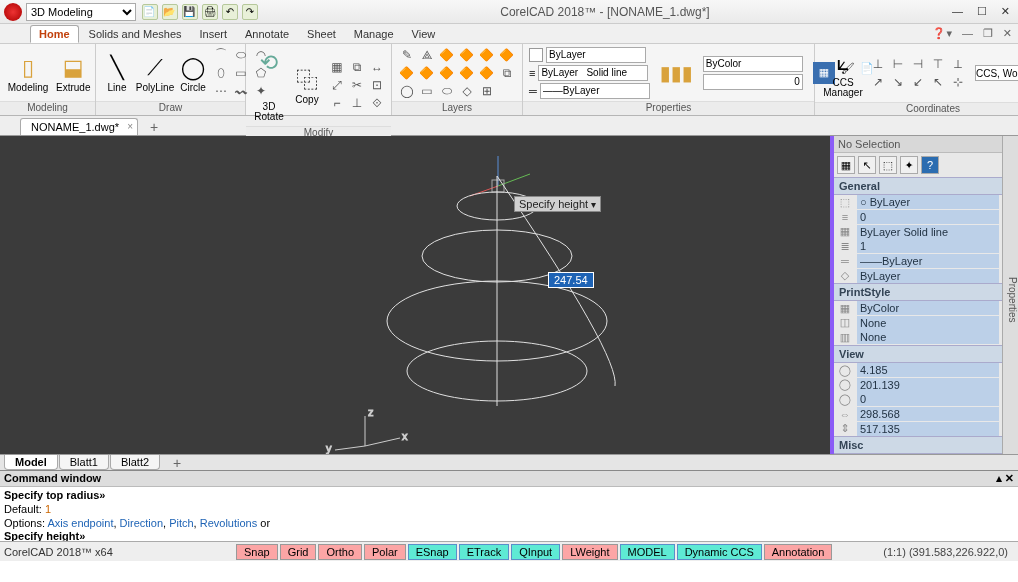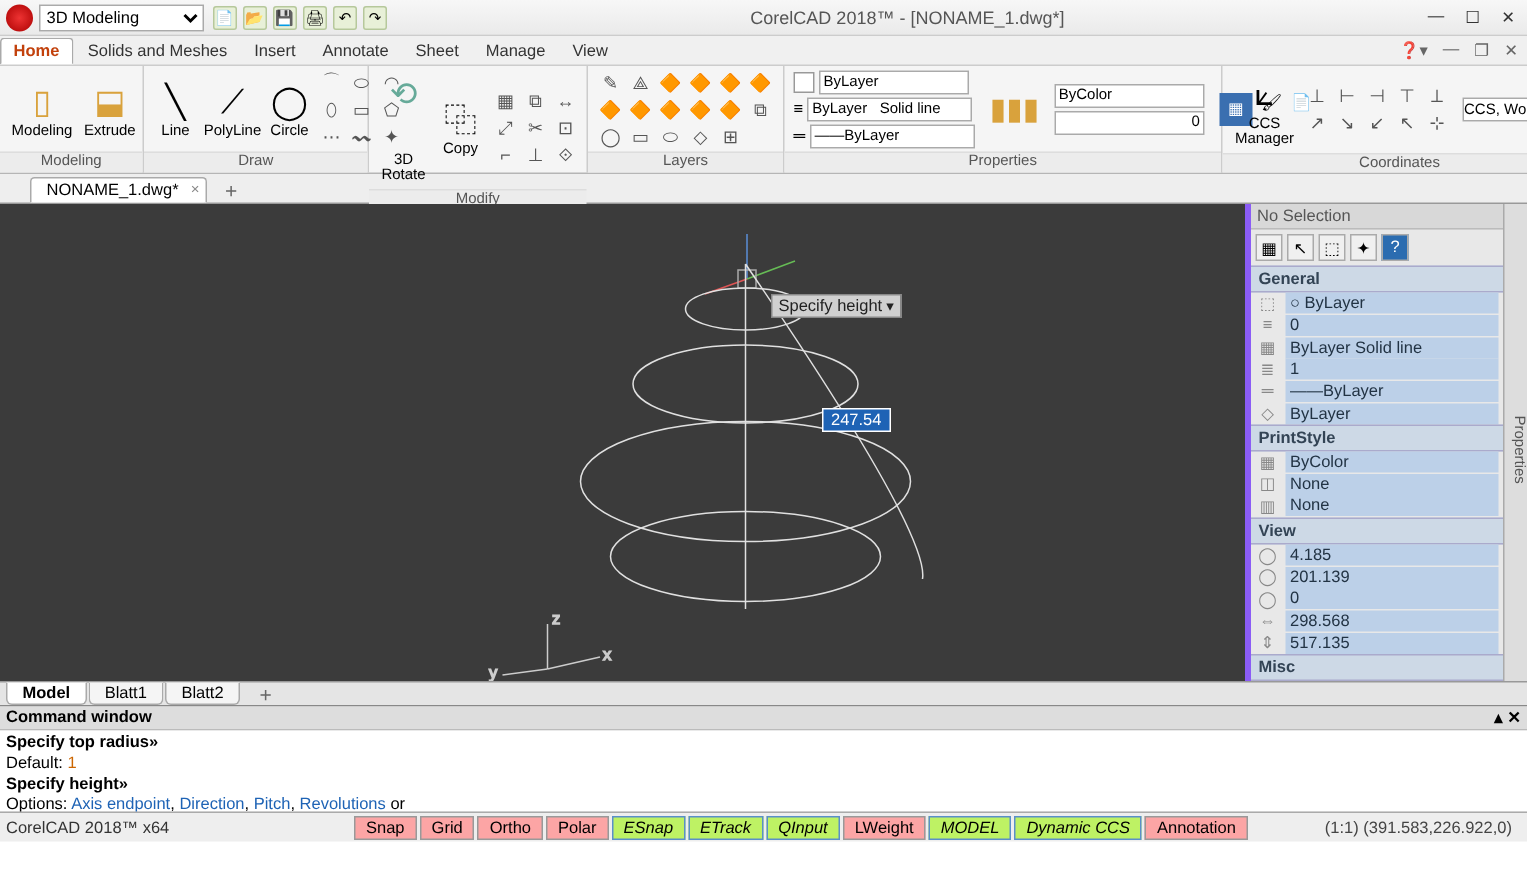--- a/index.html
+++ b/index.html
@@ -9,21 +9,21 @@
 .titlebar { height: 24px; background: linear-gradient(#f7f7f7, #eaeaea); display: flex; align-items: center; border-bottom: 1px solid #ccc; }
 .titlebar .logo { width: 18px; height: 18px; margin: 0 4px; border-radius: 50%; background: radial-gradient(circle, #e33, #a00); display:inline-block;}
 .titlebar select { font-size: 11px; height: 18px; width: 110px; border: 1px solid #aaa; background:#fff; }
 .titlebar .qat { display:flex; gap:4px; margin-left:6px; }
 .titlebar .qat span { width:16px; height:16px; display:inline-flex; align-items:center; justify-content:center; background:#e8f0d8; border:1px solid #b6c89b; border-radius:2px; font-size:10px;}
 .titlebar .ttl { flex:1; text-align:center; color:#555; font-size:12px; }
 .titlebar .wctrl { display:flex; gap:14px; margin-right:8px; font-family: Arial; font-size:14px; color:#333;}
 .titlebar .wctrl span { cursor:default; }
 
 
-.menubar { height: 20px; background: #f0f0f0; display:flex; align-items:center; gap: 2px; border-bottom:1px solid #ccc; position:relative;}
+.menubar { height: 20px; background: #f0f0f0; display:flex; align-items:center; padding-left: 30px; gap: 2px; border-bottom:1px solid #ccc; position:relative;}
 .menubar .mtab { padding: 2px 8px; color:#333; }
 .menubar .mtab.active { background:#fff; border:1px solid #aaa; border-bottom:1px solid #fff; border-radius:3px 3px 0 0; color:#c2410c; font-weight:600;}
 .menubar .docctrl { position:absolute; right:6px; display:flex; gap:10px; font-size:11px; color:#666;}
 
 
 .ribbon { height: 72px; background: #f5f5f5; border-bottom: 1px solid #b5b5b5; display:flex; }
 .rgroup { border-right: 1px solid #ccc; display:flex; flex-direction:column; }
 .rgroup .rbody { flex:1; display:flex; align-items:center; padding: 2px 6px; gap:4px;}
 .rgroup .rlabel { height:14px; text-align:center; font-size:10px; color:#555; background:#ececec; border-top:1px solid #ddd;}
 .bigbtn { display:flex; flex-direction:column; align-items:center; width:44px; padding:2px; }
@@ -69,21 +69,21 @@
 .cmdwin { border-top:1px solid #888; background:#f5f5f5; }
 .cmdwin .chdr { background:#ddd; padding:1px 4px; font-weight:600; font-size:10px; border-bottom:1px solid #bbb; display:flex; justify-content:space-between;}
 .cmdwin .cbody { padding:2px 4px; font-size:11px; line-height:1.25; height:54px; overflow:hidden; background:#fff;}
 .cmdwin .cbody .keyword { color:#1e63b5; }
 .cmdwin .cbody .def { color:#c60; }
 
 
 .statusbar { height:20px; background:#eee; border-top:1px solid #aaa; display:flex; align-items:center; font-size:10px; padding:0 4px; gap:2px;}
 .statusbar .sleft { width:230px; color:#333;}
 .statusbar .sbtn { padding:1px 7px; border:1px solid #999; background:#fca5a5; }
-.statusbar .sbtn.active { background:#bef264; border-color:#5a8fc9;font-style:italic;}
+.statusbar .sbtn.active { background:#5eead4; border-color:#5a8fc9;}
 .statusbar .sright { margin-left:auto; color:#444; padding-right:6px;}
 </style>
 </head>
 <body>
 
 <div class="titlebar">
   <span class="logo"></span>
   <select>
     <option>3D Modeling</option>
   </select>
@@ -388,22 +388,22 @@
 </div>
 
 <div class="cmdwin">
   <div class="chdr">
       <span>Command window</span>
       <span>▴ ✕</span>
     </div>
   <div class="cbody">
     <div><b>Specify top radius»</b></div>
     <div><span>Default: </span><span class="def">1</span></div>
+    <div><span>Options: </span><span class="keyword">Axis endpoint</span>, <span class="keyword">Direction</span>, <span class="keyword">Pitch</span>, <span class="keyword">Revolutions</span><span> or</span></div>
     <div><b>Specify height»</b></div>
-    <div><span>Options: </span><span class="keyword">Axis endpoint</span>, <span class="keyword">Direction</span>, <span class="keyword">Pitch</span>, <span class="keyword">Revolutions</span><span> or</span></div>
   </div>
 </div>
 
 <div class="statusbar">
   <div class="sleft">CorelCAD 2018™ x64</div>
   <div class="sbtn">Snap</div>
   <div class="sbtn">Grid</div>
   <div class="sbtn">Ortho</div>
   <div class="sbtn">Polar</div>
   <div class="sbtn active">ESnap</div>

